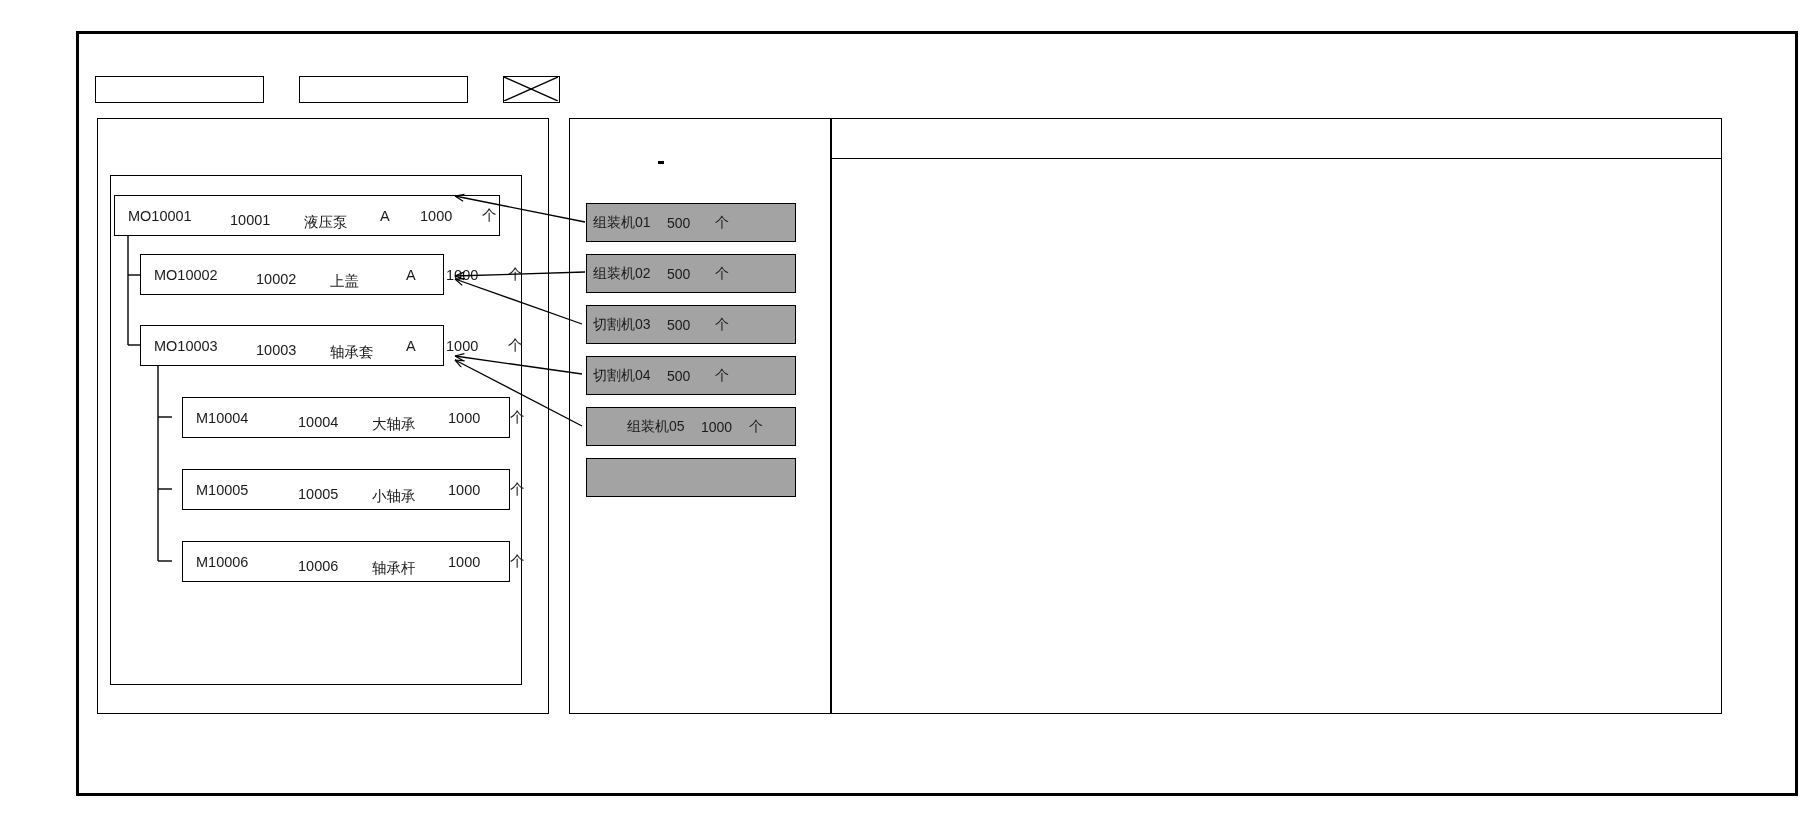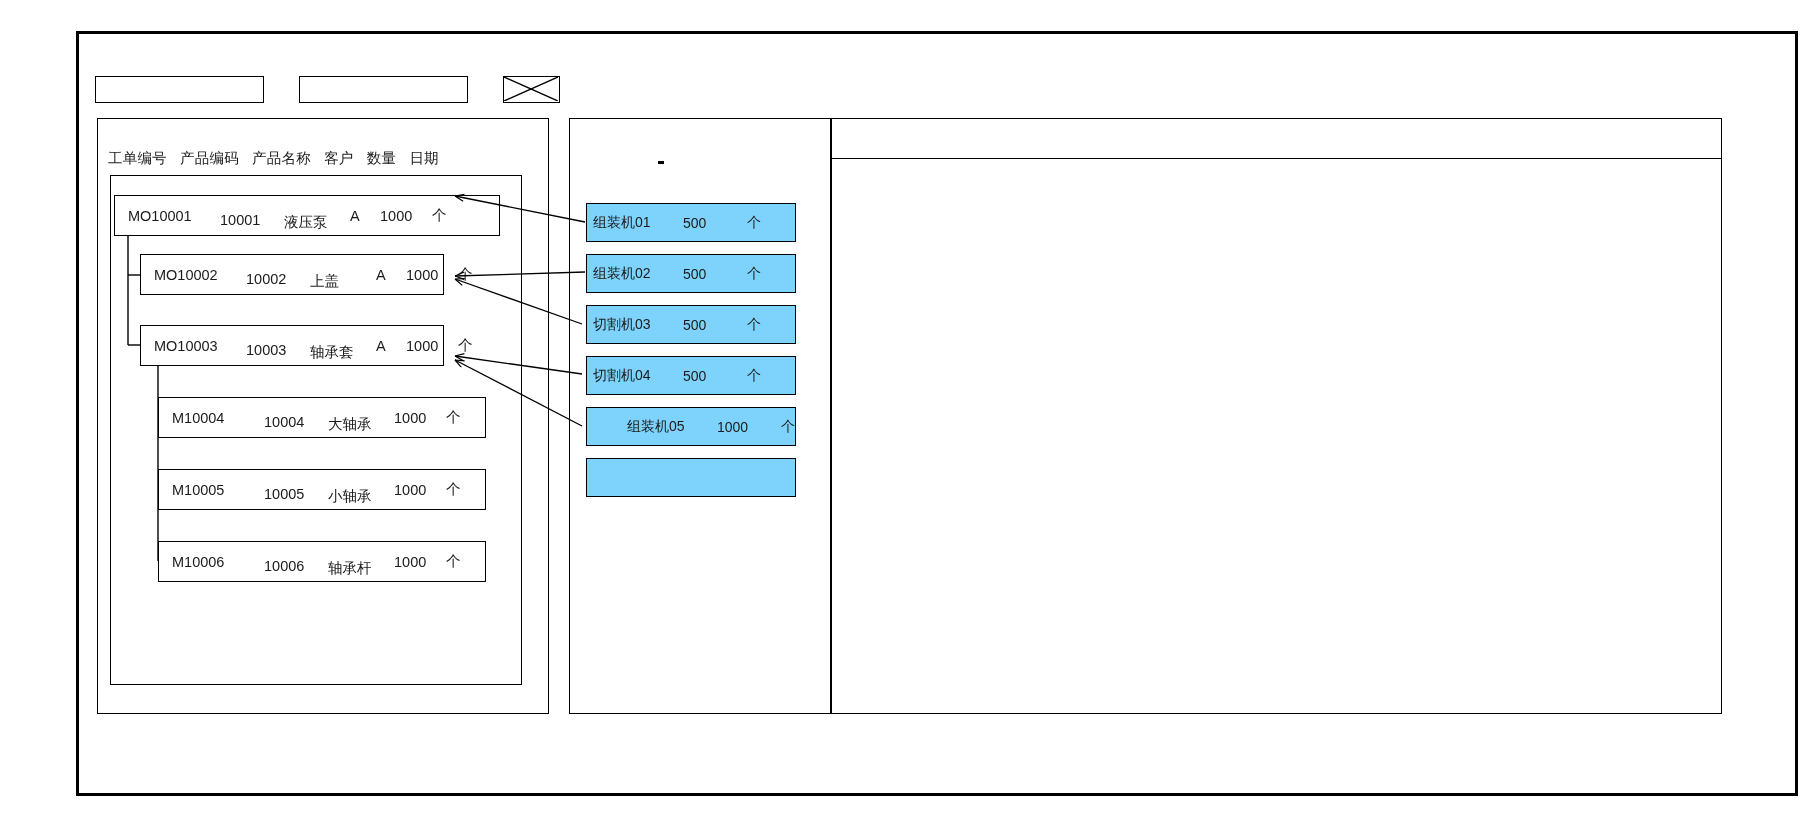--- a/index.html
+++ b/index.html
@@ -117,28 +117,29 @@
     position: absolute;
     border: 1.5px solid #000000;
     background: #ffffff;
     box-sizing: border-box;
     display: flex;
     align-items: center;
     white-space: nowrap;
     font-size: 14.5px;
     color: #1a1a1a;
     height: 41px;
+    gap: 10px;
   }
   .wo-row .cell { display: inline-block; }
 
   .wo-level0 { left: 16px;  top: 76px;  width: 386px; }
   .wo-level1 { left: 42px;  width: 304px; }
   .wo-level1.r2 { top: 135px; }
   .wo-level1.r3 { top: 206px; }
-  .wo-level2 { left: 60px;  width: 328px; }
+  .wo-level2 { left: 84px;  width: 328px; }
   .wo-level2.r4 { top: 278px; }
   .wo-level2.r5 { top: 350px; }
   .wo-level2.r6 { top: 422px; }
 
   .wo-row .c-mo   { min-width: 92px; padding-left: 13px; }
   .wo-row .c-code { min-width: 64px; margin-top: 8px; }
   .wo-row .c-name { min-width: 66px; margin-top: 14px; }
   .wo-row .c-cust { min-width: 30px; }
   .wo-row .c-qty  { min-width: 52px; text-align: left; }
   .wo-row .c-unit { min-width: 18px; }
@@ -151,28 +152,27 @@
     pointer-events: none;
   }
 
   
   .machine-card {
     position: absolute;
     left: 16px;
     width: 210px;
     height: 39px;
     border: 1.5px solid #000000;
-    background: #7dd3fc;
+    background: #a3a3a3;
     box-sizing: border-box;
     display: flex;
     align-items: center;
     white-space: nowrap;
     font-size: 14px;
     color: #1a1a1a;
-    gap: 16px;
   }
   .machine-card .m-name { padding-left: 6px; min-width: 74px; }
   .machine-card .m-qty  { min-width: 48px; }
   .machine-card .m-unit { min-width: 16px; }
   .machine-card.empty { }
 
   .mc0 { top: 84px; }
   .mc1 { top: 135px; align-items: center; }
   .mc2 { top: 186px; }
   .mc3 { top: 237px; }
@@ -217,28 +217,20 @@
     <div id="image-placeholder-icon">
       <svg width="54" height="24" viewBox="0 0 54 24" aria-hidden="true">
         <line x1="0" y1="0" x2="54" y2="24" stroke="#000" stroke-width="1.4"></line>
         <line x1="0" y1="24" x2="54" y2="0" stroke="#000" stroke-width="1.4"></line>
       </svg>
     </div>
   </div>
 
   <div class="panel" id="work-order-panel">
 
-    <div id="wo-header">
-      <span>工单编号</span>
-      <span>产品编码</span>
-      <span>产品名称</span>
-      <span>客户</span>
-      <span>数量</span>
-      <span>日期</span>
-    </div>
 
     <div id="wo-tree-region"></div>
 
     <svg id="wo-connectors" viewBox="0 0 452 596">
 
       <path d="M 30 117 L 30 226" stroke="#000" stroke-width="1.4" fill="none"></path>
       <path d="M 30 156 L 42 156" stroke="#000" stroke-width="1.4" fill="none"></path>
       <path d="M 30 226 L 42 226" stroke="#000" stroke-width="1.4" fill="none"></path>
 
       <path d="M 60 247 L 60 442" stroke="#000" stroke-width="1.4" fill="none"></path>

